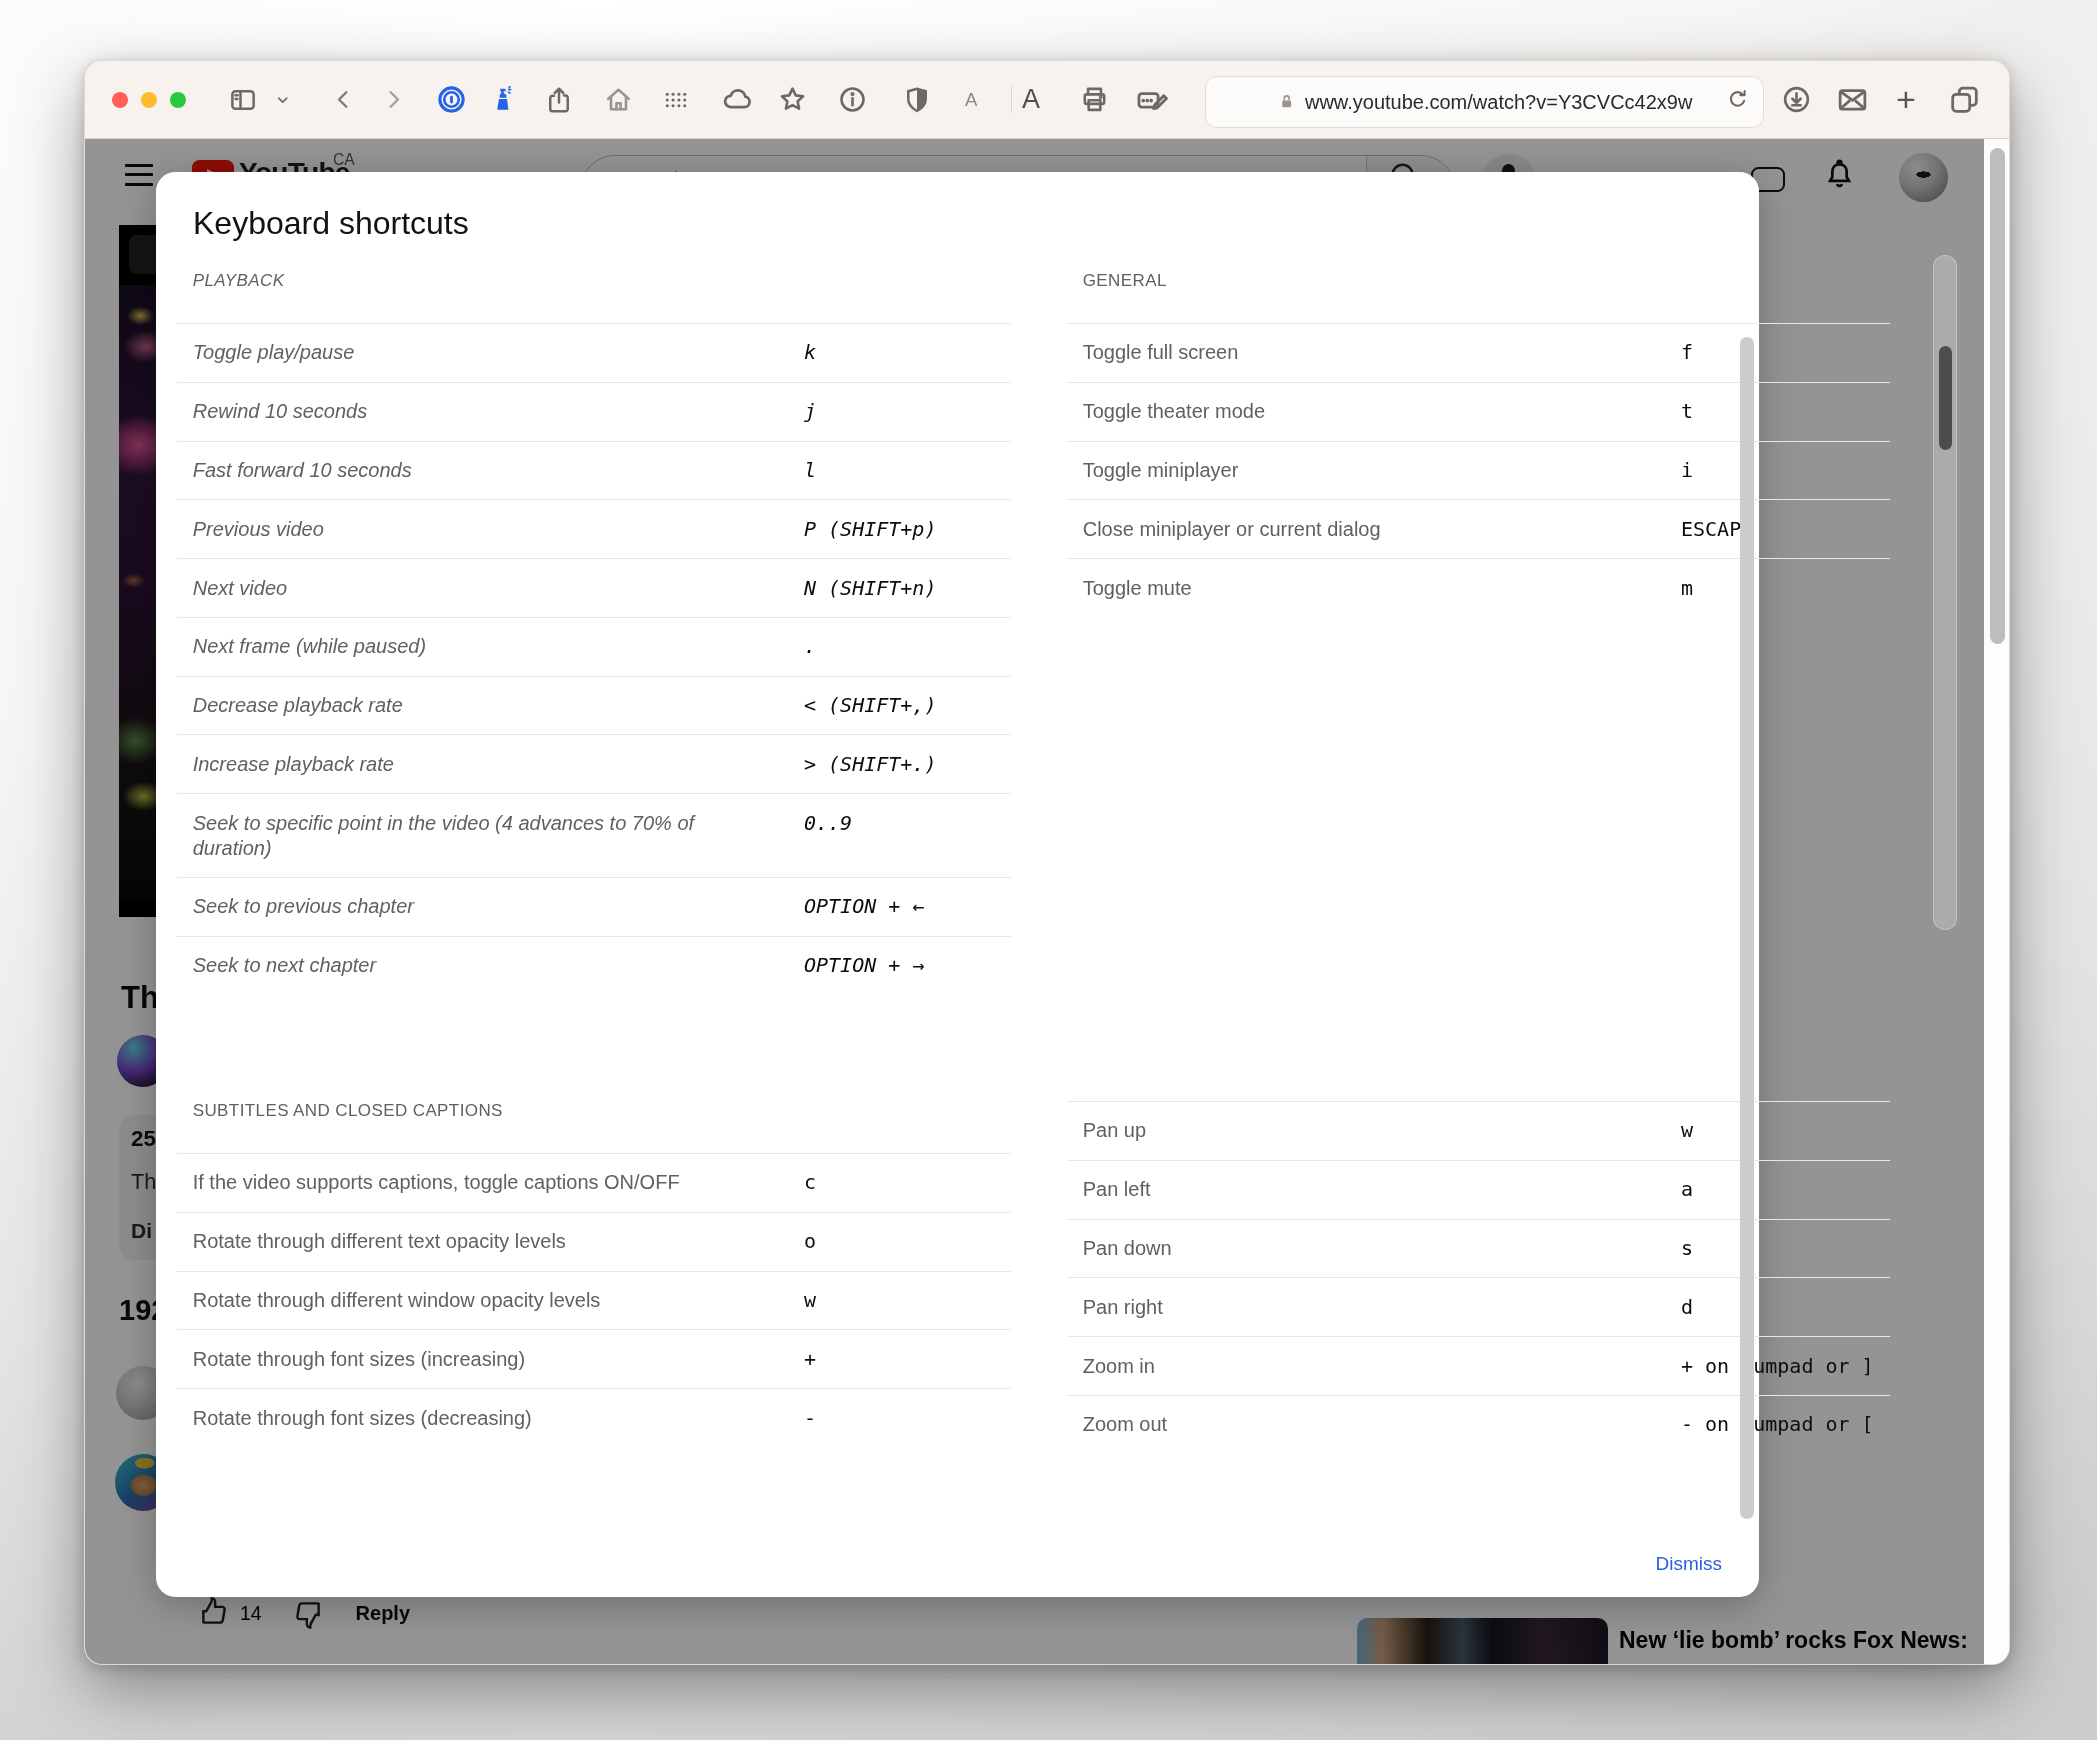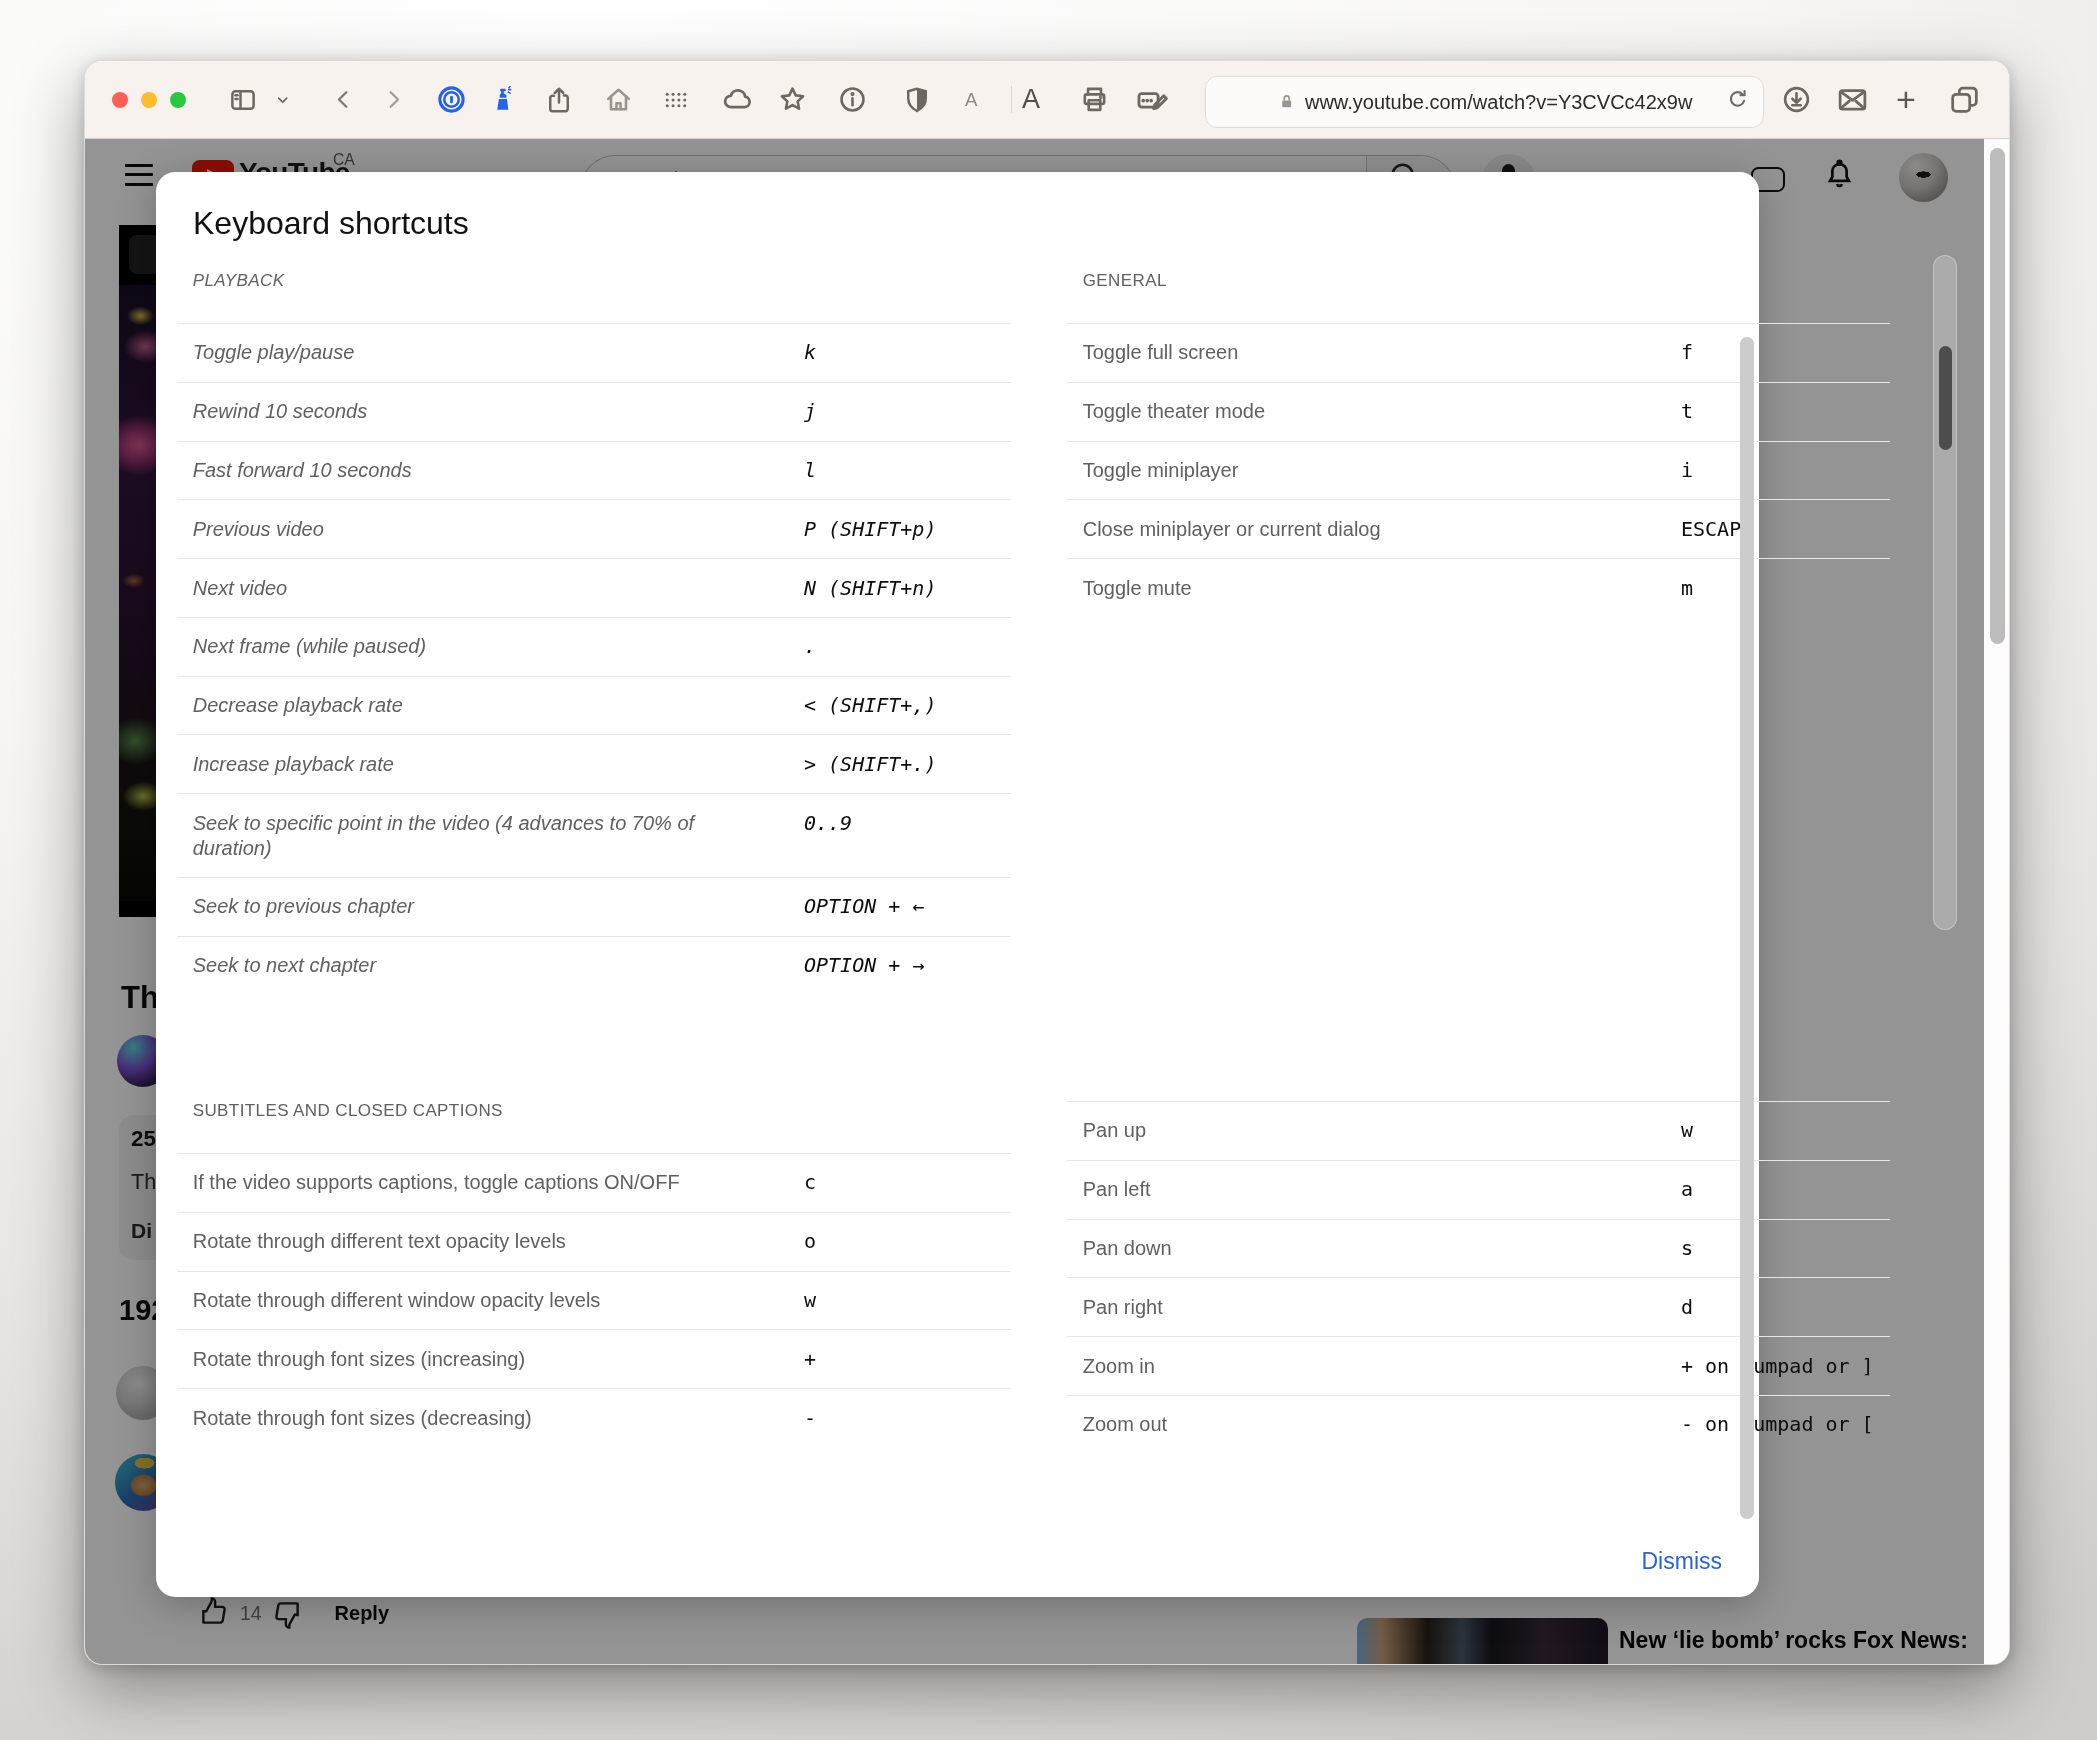--- a/index.html
+++ b/index.html
@@ -73,21 +73,21 @@
   .pin-l2{position:absolute;left:12px;top:54px;font-size:21.6px;color:#2e2e2e;}
   .pin-l3{position:absolute;left:12px;top:104px;font-size:21px;font-weight:600;color:#2e2e2e;}
   .comment-count{position:absolute;left:34px;top:1155px;font-size:29px;font-weight:bold;color:#0f0f0f;}
   .avatar-2{left:31px;top:1227px;width:54px;height:54px;
     background:radial-gradient(circle at 42% 32%, #f2f2f2 0%, #cbcbcb 48%, #989898 100%);}
   .avatar-3{left:30px;top:1315px;width:57px;height:57px;
     background:radial-gradient(13.4px 7.5px at 52% 16%, #e8c23a 70%, transparent 75%),
                radial-gradient(19.4px 16.4px at 50% 55%, #d8a86a 0%, #b97f49 60%, transparent 70%),
                linear-gradient(140deg,#3fc0d8 0%,#2a6fb0 52%,#7a3fa0 100%);}
   .like-row{position:absolute;left:112px;top:1456px;display:flex;align-items:center;z-index:1;}
-  .like-row .cnt{font-size:19.4px;color:#737373;margin:0 8px 0 9px;}
+  .like-row .cnt{font-size:19.4px;color:#000000;margin:0 29px 0 9px;}
   .reply-btn{font-size:20px;font-weight:bold;color:#0f0f0f;margin-left:31px;}
   .sug-thumb{position:absolute;left:1272px;top:1479px;width:251px;height:48px;border-radius:10.4px 10.4px 0 0;
     background:linear-gradient(90deg,#7ab0d8 0%,#c8a078 10%,#2a2018 28%,#4a5a68 42%,#16161e 54%,#3a2a3a 74%,#201626 100%);}
   .sug-title{position:absolute;left:1534px;top:1488px;width:351px;font-size:23px;font-weight:bold;color:#070707;white-space:nowrap;overflow:hidden;}
   
   .page-scroll-track{position:absolute;left:1848px;top:116px;width:24px;height:675px;border-radius:12px;
     background:rgba(255,255,255,.22);border:0.7px solid rgba(255,255,255,.3);box-sizing:border-box;z-index:30;}
   .page-scroll-thumb{position:absolute;left:4.5px;top:90px;width:13.4px;height:104px;border-radius:6.7px;background:#4d4d4d;}
   .browser-gutter{position:absolute;left:1899px;top:0;width:27px;height:1528px;background:#fdfdfd;z-index:60;}
   .browser-thumb{position:absolute;left:6px;top:9px;width:15px;height:496px;border-radius:7.5px;background:#bdbdbd;}
@@ -95,21 +95,21 @@
   .modal{position:absolute;left:71px;top:33px;width:1603px;height:1425px;background:#fff;border-radius:19.4px;z-index:40;
     box-shadow:0 7.5px 37px rgba(0,0,0,.25);}
   .modal-title{position:absolute;left:37px;top:33px;font-size:32px;color:#121212;}
   .sec{position:absolute;}
   .sec-title{font-size:17px;color:#606060;letter-spacing:0.4px;padding-left:15.7px;height:52px;box-sizing:border-box;}
   .row{position:relative;border-top:1.1px solid #e7e7e7;min-height:58px;box-sizing:border-box;padding:16.4px 0 16.4px 15.7px;}
   .row .lbl{font-size:20px;color:#606060;line-height:25px;max-width:574px;}
   .row .key{position:absolute;top:16.4px;font-size:20px;line-height:25px;color:#0d0d0d;font-family:"DejaVu Sans Mono","Liberation Mono",monospace;white-space:pre;}
   .col-left .key{left:627px;}
   .col-right .key{left:614px;}
-  .dismiss{position:absolute;right:37px;bottom:22.4px;font-size:23px;font-weight:500;color:#2b5fe0;cursor:pointer;}
+  .dismiss{position:absolute;right:37px;bottom:22.4px;font-size:19px;font-weight:500;color:#2b5fe0;cursor:pointer;}
   .modal-scroll-thumb{position:absolute;right:5.2px;top:165px;width:13.4px;height:1182px;border-radius:6.7px;background:#cccccc;}
 </style>
 </head>
 <body>
 
 <div class="window">
 
   <div class="toolbar">
     <div class="tl" style="left:27px;background:#ff5f57;"></div>
     <div class="tl" style="left:56px;background:#febc2e;"></div>

